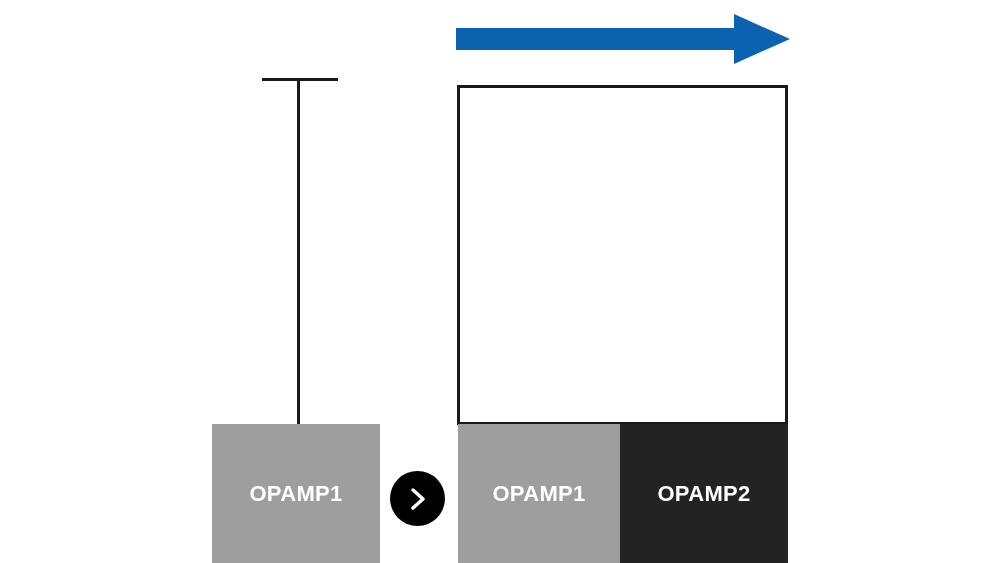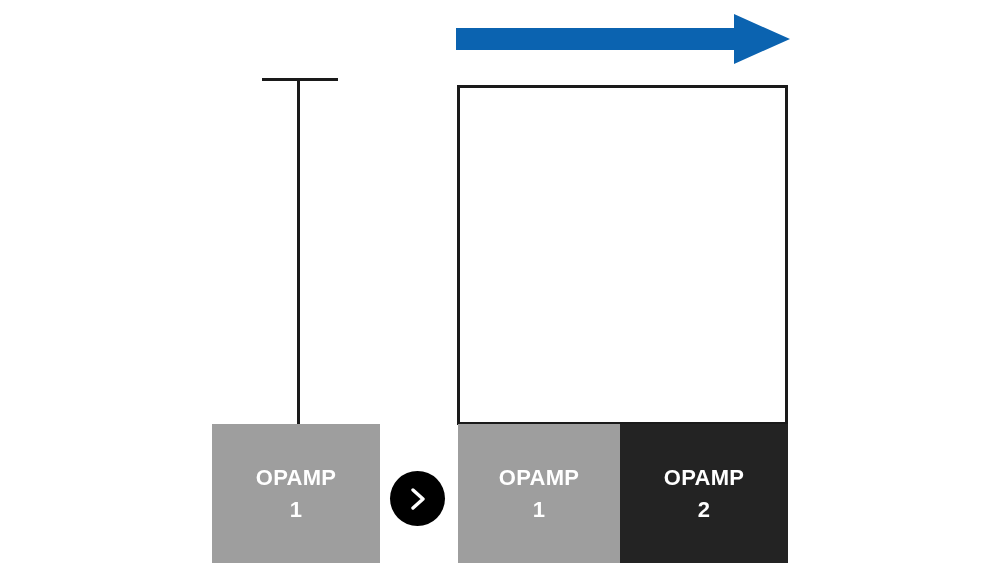--- a/index.html
+++ b/index.html
@@ -63,21 +63,21 @@
     background: #ffffff;
     border: 3px solid #1a1a1a;
     box-sizing: border-box;
   }
 
   
   .block {
     position: absolute;
     box-sizing: border-box;
     display: flex;
-    flex-direction: column;
+    flex-direction: row;
     align-items: center;
     justify-content: center;
     color: #ffffff;
     font-weight: bold;
     font-size: 22px;
     line-height: 1.45;
     letter-spacing: 0.3px;
   }
   .block .line1,
   .block .line2 { display: block; }

